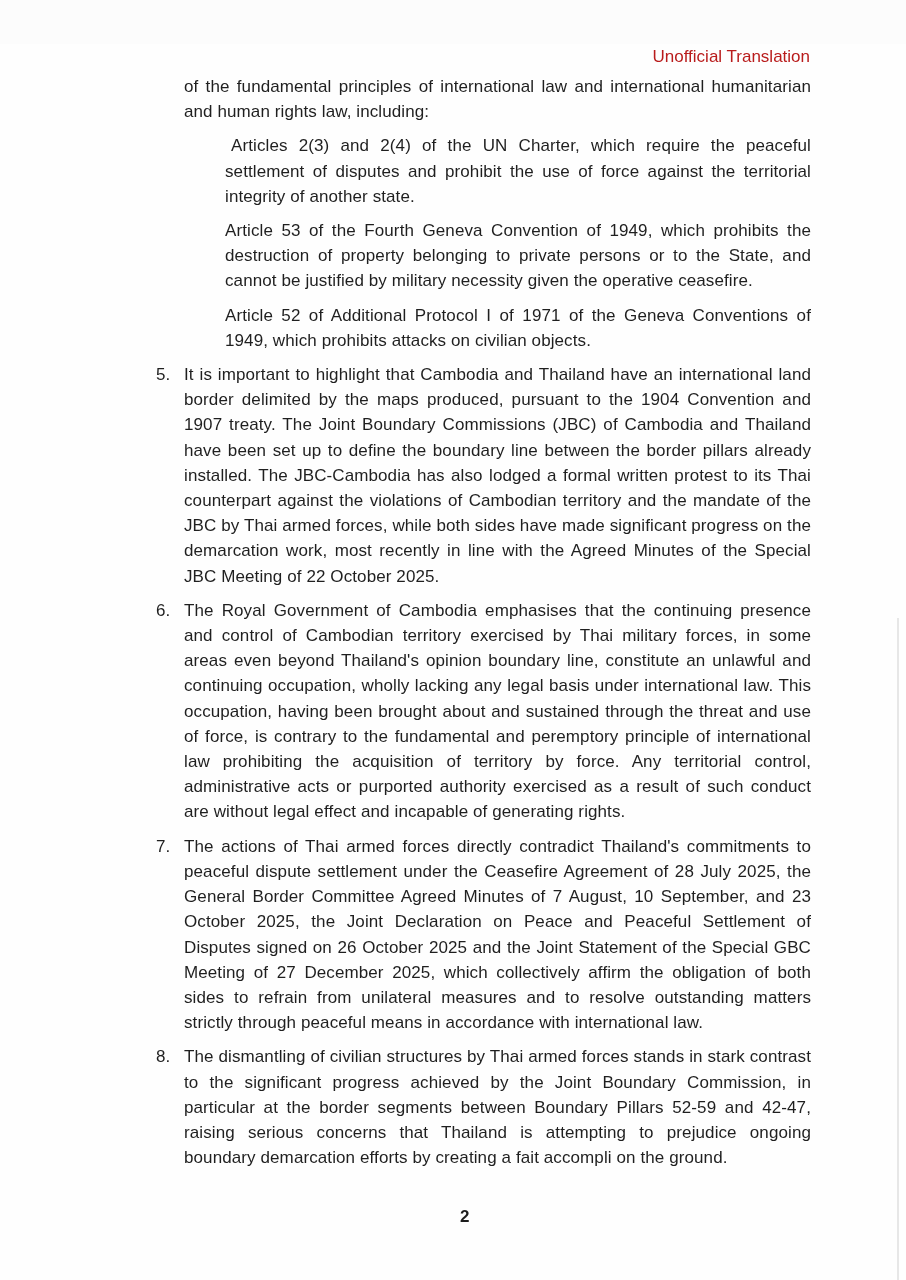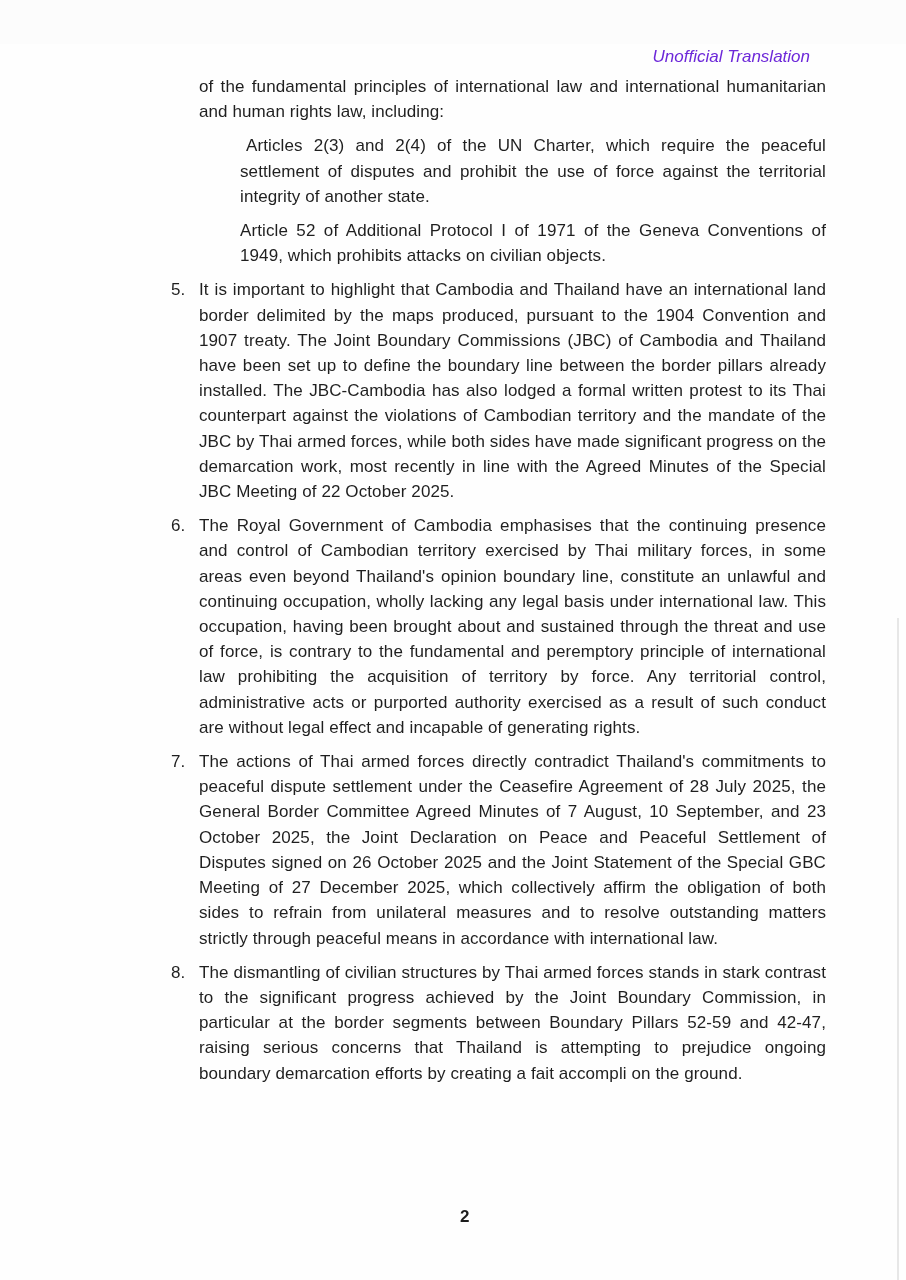--- a/index.html
+++ b/index.html
@@ -12,28 +12,27 @@
     font-family: "Liberation Sans", sans-serif;
     color: #1f1f1f;
     overflow: hidden;
   }
   .translation-note {
     position: absolute;
     top: 47px;
     left: 183px;
     width: 627px;
     text-align: right;
-    font-style: italic;
     font-size: 17px;
-    color: #6d28d9;
+    color: #b91c1c;
   }
   .content {
     position: absolute;
     top: 74px;
-    left: 199px;
+    left: 184px;
     width: 627px;
     font-size: 17px;
     line-height: 25.2px;
     text-align: justify;
     letter-spacing: 0.1px;
   }
   .content p { margin: 0 0 9px 0; }
   .intro-paragraph { margin-bottom: 10px; }
   .sub-list { margin: 0 0 0 41px; width: 586px; }
   .sub-item { margin-bottom: 10px; }
@@ -79,20 +78,21 @@
   <div class="scan-top-band"></div>
 
   <div class="translation-note">Unofficial Translation</div>
 
   <div class="content">
 
     <p class="intro-paragraph">of the fundamental principles of international law and international humanitarian and human rights law, including:</p>
 
     <div class="sub-list">
       <p class="sub-item">Articles 2(3) and 2(4) of the UN Charter, which require the peaceful settlement of disputes and prohibit the use of force against the territorial integrity of another state.</p>
+      <p class="sub-item">Article 53 of the Fourth Geneva Convention of 1949, which prohibits the destruction of property belonging to private persons or to the State, and cannot be justified by military necessity given the operative ceasefire.</p>
       <p class="sub-item">Article 52 of Additional Protocol I of 1971 of the Geneva Conventions of 1949, which prohibits attacks on civilian objects.</p>
     </div>
 
     <div class="numbered-item">
       <span class="item-number">5.</span>
       <p>It is important to highlight that Cambodia and Thailand have an international land border delimited by the maps produced, pursuant to the 1904 Convention and 1907 treaty. The Joint Boundary Commissions (JBC) of Cambodia and Thailand have been set up to define the boundary line between the border pillars already installed. The JBC-Cambodia has also lodged a formal written protest to its Thai counterpart against the violations of Cambodian territory and the mandate of the JBC by Thai armed forces, while both sides have made significant progress on the demarcation work, most recently in line with the Agreed Minutes of the Special JBC Meeting of 22 October 2025.</p>
     </div>
 
     <div class="numbered-item">
       <span class="item-number">6.</span>

